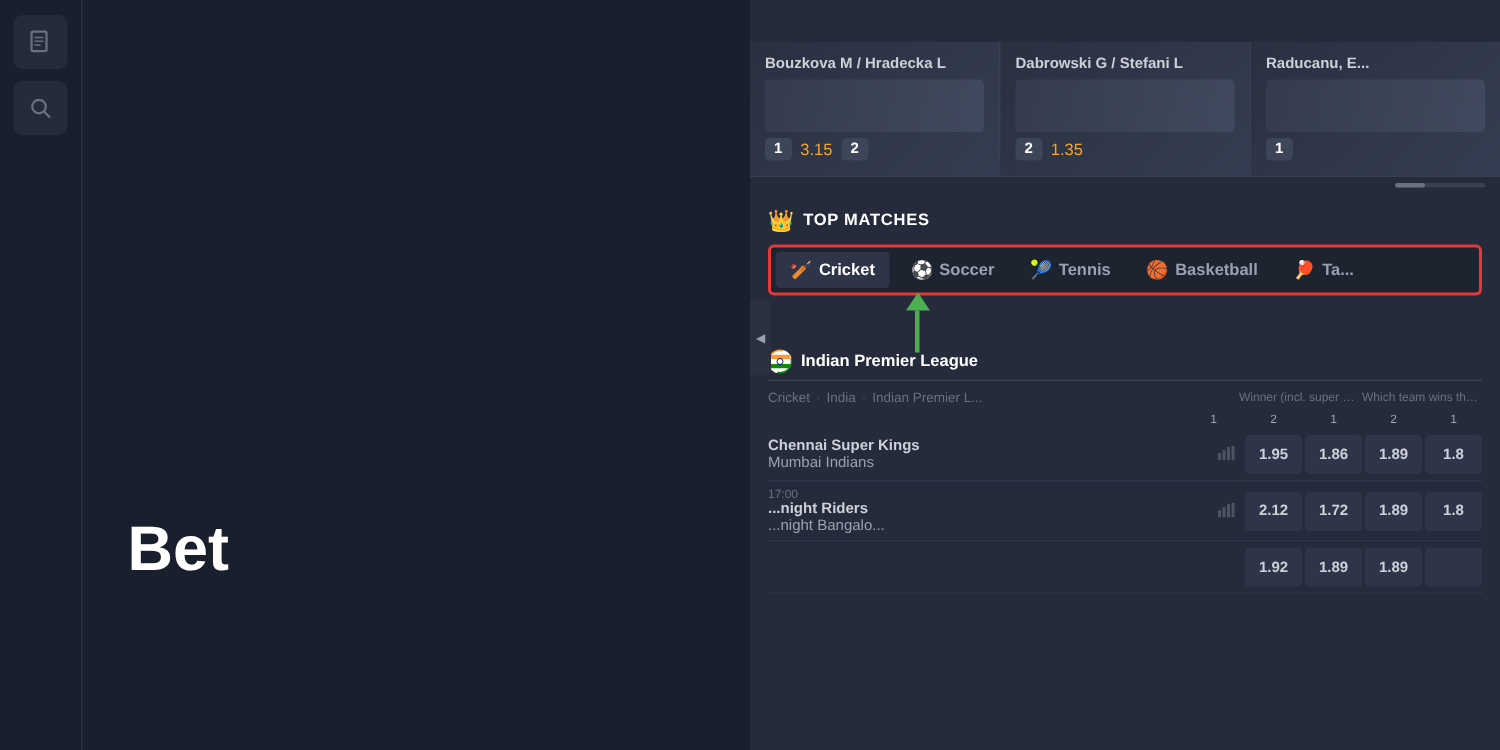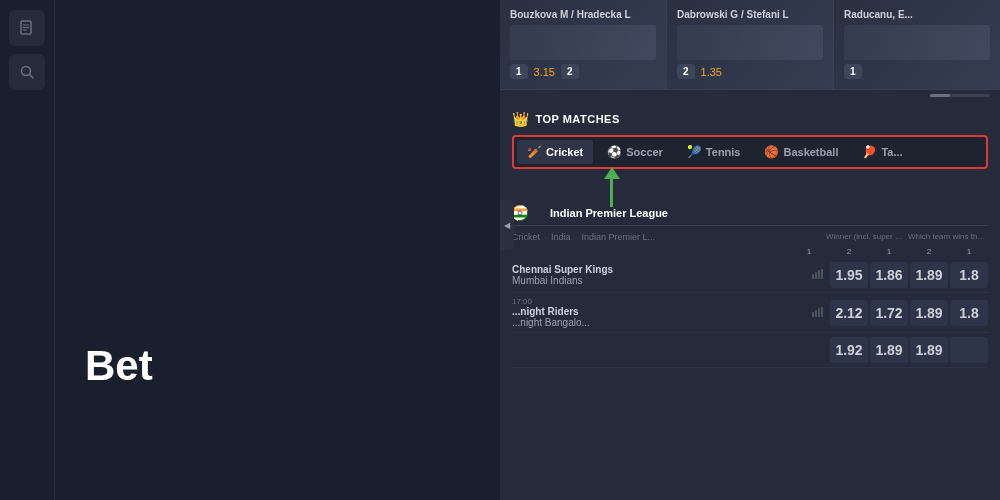--- a/index.html
+++ b/index.html
@@ -45,20 +45,21 @@
     }
 
     
     .top-cards {
       display: flex;
       gap: 0;
       padding: 0;
       height: 90px;
       background: #2a3040;
       border-bottom: 1px solid #3a4050;
+      margin-top: 28px;
     }
 
     .match-card {
       flex: 1;
       padding: 8px 10px;
       border-right: 1px solid #3a4050;
       display: flex;
       flex-direction: column;
       justify-content: space-between;
       position: relative;
@@ -191,21 +192,21 @@
 
     
     .league-section {
       background: #252b3b;
       padding: 0 12px;
     }
 
     .league-header {
       display: flex;
       align-items: center;
-      gap: 22px;
+      gap: 6px;
       padding: 8px 0 4px 0;
       border-bottom: 1px solid #3a4050;
     }
 
     .flag-icon {
       width: 16px;
       height: 16px;
       border-radius: 50%;
       background: linear-gradient(135deg, #ff9933 33%, #ffffff 33%, #ffffff 66%, #138808 66%);
       flex-shrink: 0;
@@ -283,21 +284,21 @@
     }
 
     .odds-cell {
       width: 38px;
       height: 26px;
       background: #2e3548;
       border-radius: 3px;
       display: flex;
       align-items: center;
       justify-content: center;
-      font-size: 14px;
+      font-size: 10px;
       color: #cdd0d8;
       font-weight: 600;
     }
 
     .nav-icon {
       width: 36px;
       height: 36px;
       border-radius: 6px;
       background: #252b3b;
       display: flex;

